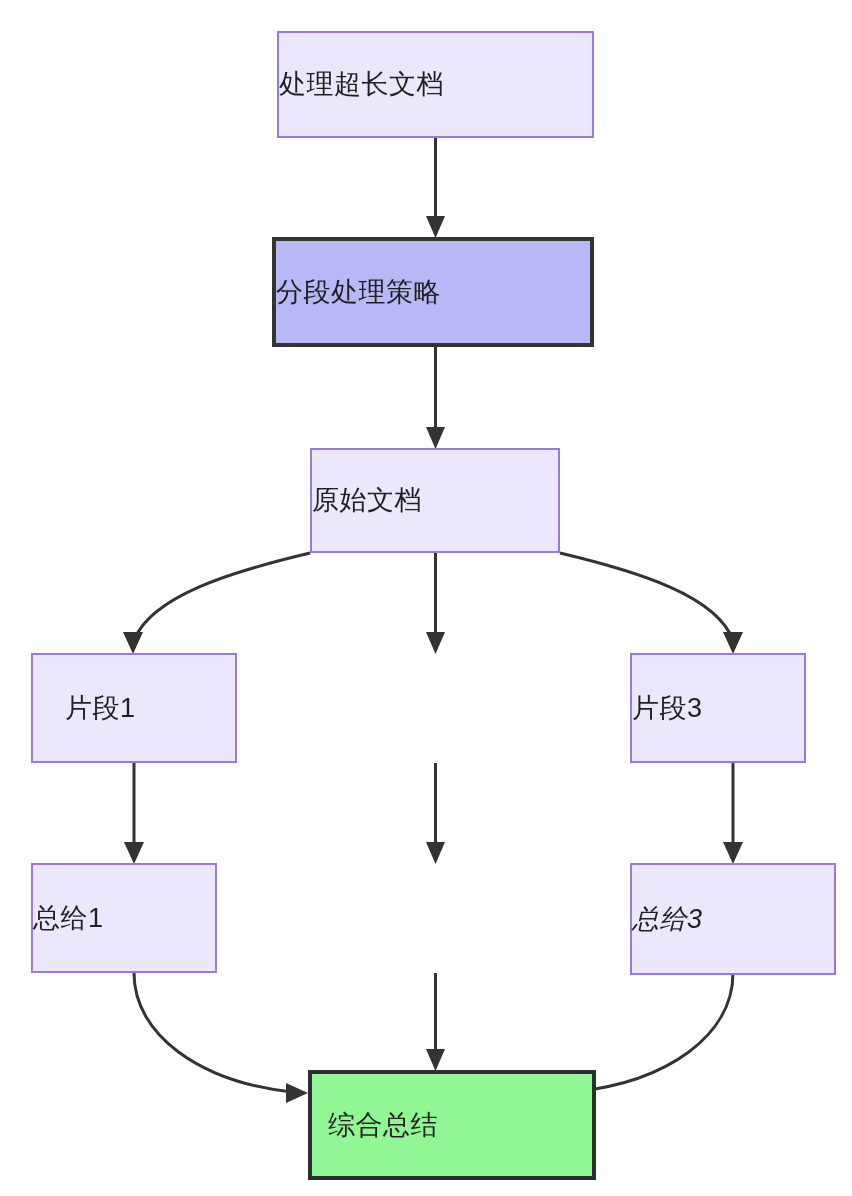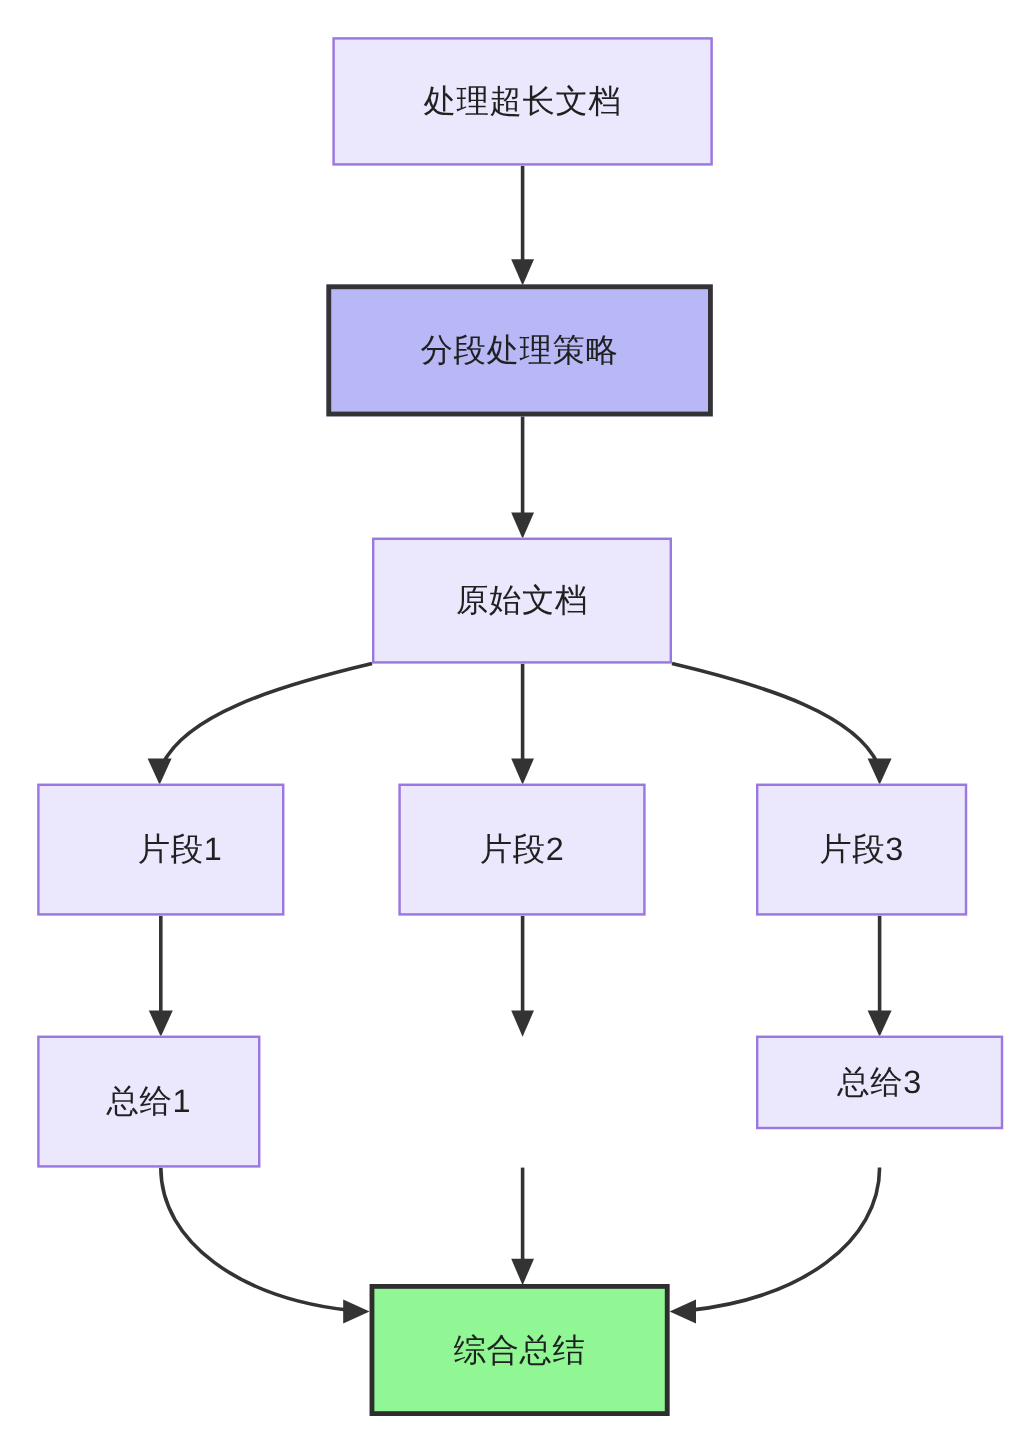--- a/index.html
+++ b/index.html
@@ -23,21 +23,21 @@
     top: 0;
     width: 852px;
     height: 1196px;
     pointer-events: none;
   }
   .node {
     position: absolute;
     box-sizing: border-box;
     display: flex;
     align-items: center;
-    justify-content: center;
+    justify-content: flex-start;
     text-align: center;
   }
   .node-label {
     font-size: 27px;
     line-height: 1.2;
     color: #1f2020;
     letter-spacing: 0.5px;
     white-space: nowrap;
   }
   
@@ -136,34 +136,31 @@
   </div>
 
   <div class="node plain" style="left:310px; top:448px; width:250px; height:105px;">
     <span class="node-label">原始文档</span>
   </div>
 
   <div class="node plain" style="left:31px; top:653px; width:206px; height:110px;padding-left:32px;">
     <span class="node-label">片段1</span>
   </div>
 
-  <div class="node plain" style="left:332px; top:653px; width:206px; height:110px;">
-    <span class="node-label">片段2</span>
-  </div>
 
   <div class="node plain" style="left:630px; top:653px; width:176px; height:110px;">
     <span class="node-label">片段3</span>
   </div>
 
   <div class="node plain" style="left:31px; top:863px; width:186px; height:110px;">
     <span class="node-label">总给1</span>
   </div>
 
 
-  <div class="node plain" style="left:630px; top:863px; width:206px; height:78px;">
+  <div class="node plain" style="left:630px; top:863px; width:206px; height:112px;font-style:italic;">
     <span class="node-label">总给3</span>
   </div>
 
-  <div class="node success" style="left:308px; top:1070px; width:250px; height:110px;">
+  <div class="node success" style="left:308px; top:1070px; width:288px; height:110px;padding-left:16px;">
     <span class="node-label">综合总结</span>
   </div>
 
 </div>
 
 </body></html>

